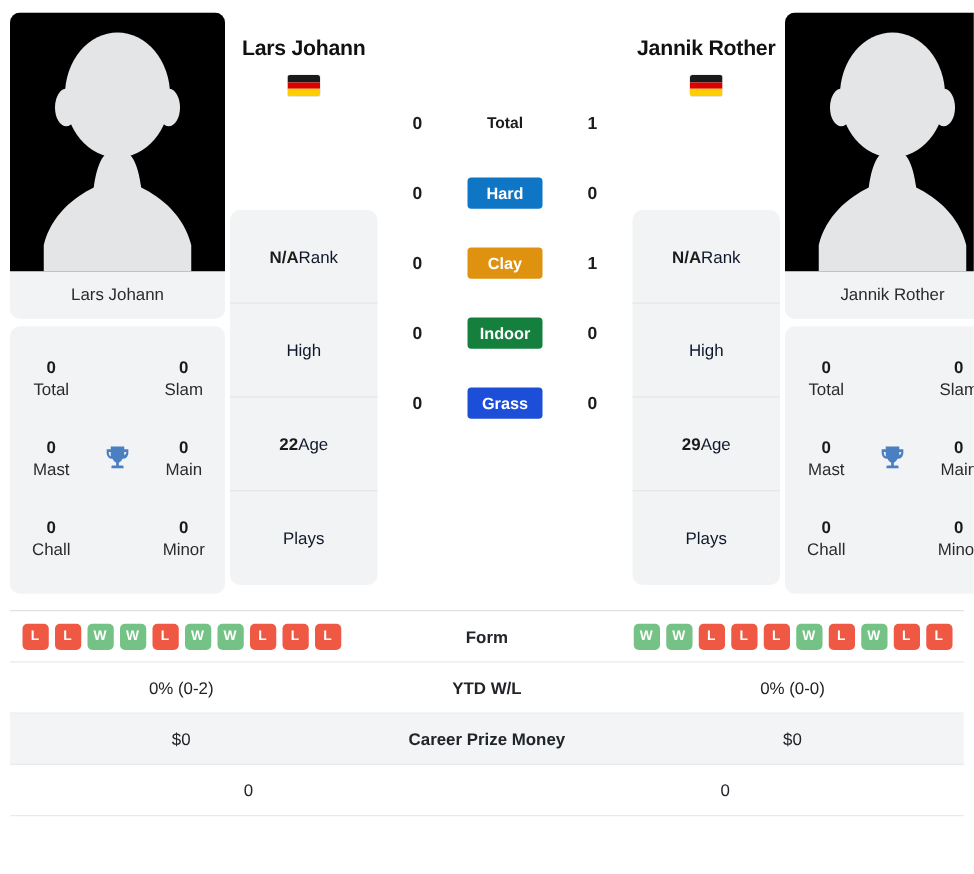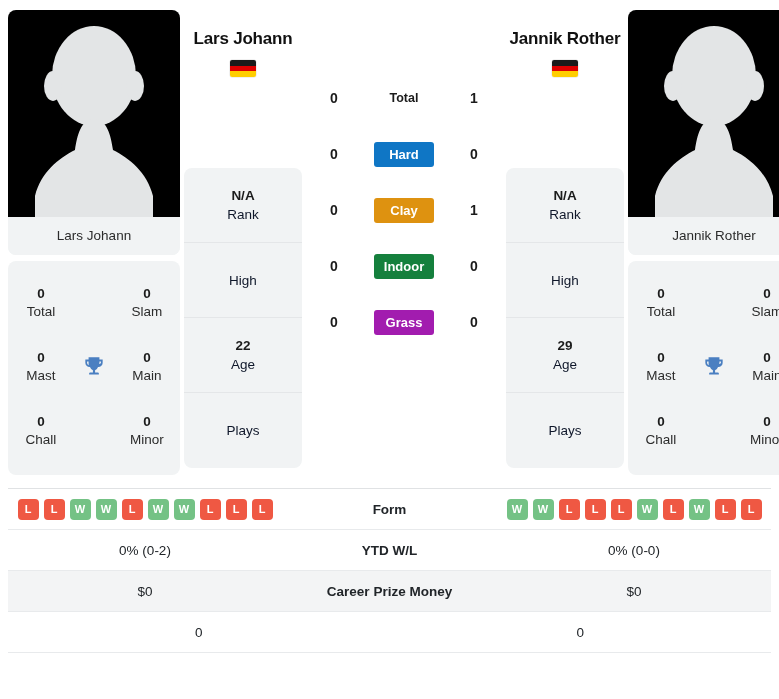--- a/index.html
+++ b/index.html
@@ -105,21 +105,21 @@
   .flag i { display: block; height: 33.34%; }
 
   .info-card {
     background: #f1f3f4;
     border-radius: 8px;
     overflow: hidden;
   }
   .info-cell {
     height: 75px;
     display: flex;
-    flex-direction: column;
+    flex-direction: row;
     align-items: center;
     justify-content: center;
     border-bottom: 1px solid #e4e6e8;
   }
   .info-cell:last-child { border-bottom: none; }
   .info-cell .v {
     font-size: 13.5px;
     font-weight: bold;
     color: #1b1b1b;
     line-height: 19px;
@@ -330,21 +330,21 @@
         <div class="surface-row">
           <div class="side">0</div>
           <div class="mid">
             <div class="surf-badge" style="background: #15803d;">Indoor</div>
           </div>
           <div class="side">0</div>
         </div>
         <div class="surface-row">
           <div class="side">0</div>
           <div class="mid">
-            <div class="surf-badge" style="background: #a21caf;">Grass</div>
+            <div class="surf-badge" style="background: #1d4ed8;">Grass</div>
           </div>
           <div class="side">0</div>
         </div>
       </div>
 
     <div class="info-col">
       <div class="name-head">
         <div class="pname">Jannik Rother</div>
         <div class="flag">
           <i style="background:#1a1a1a"></i>

